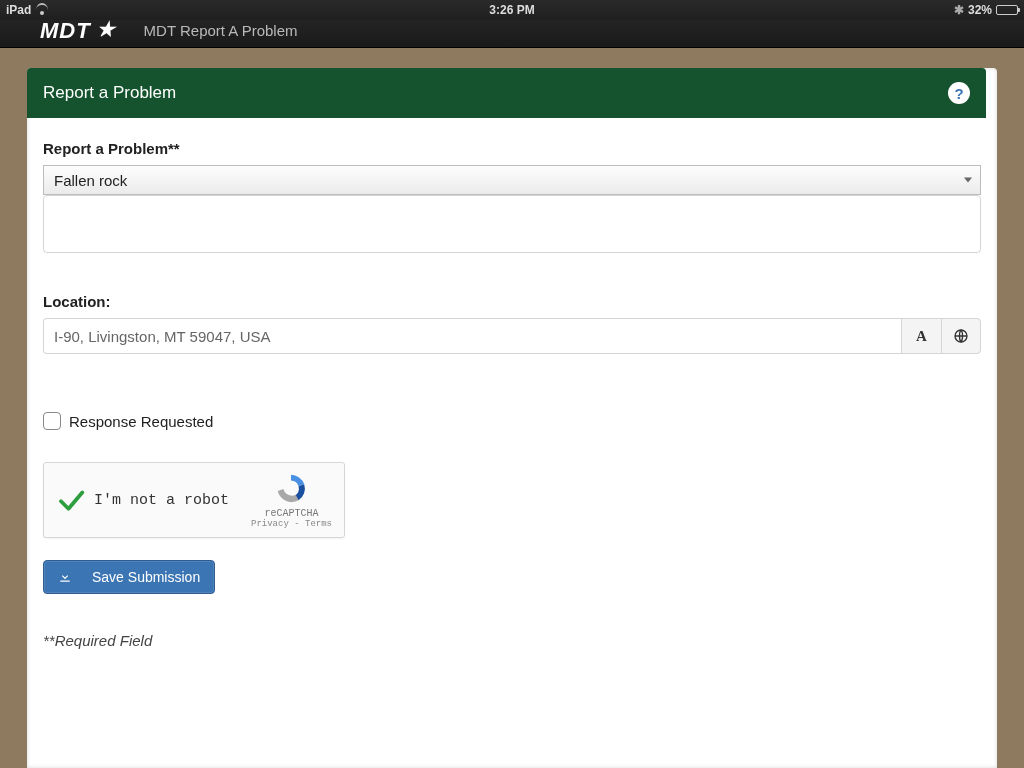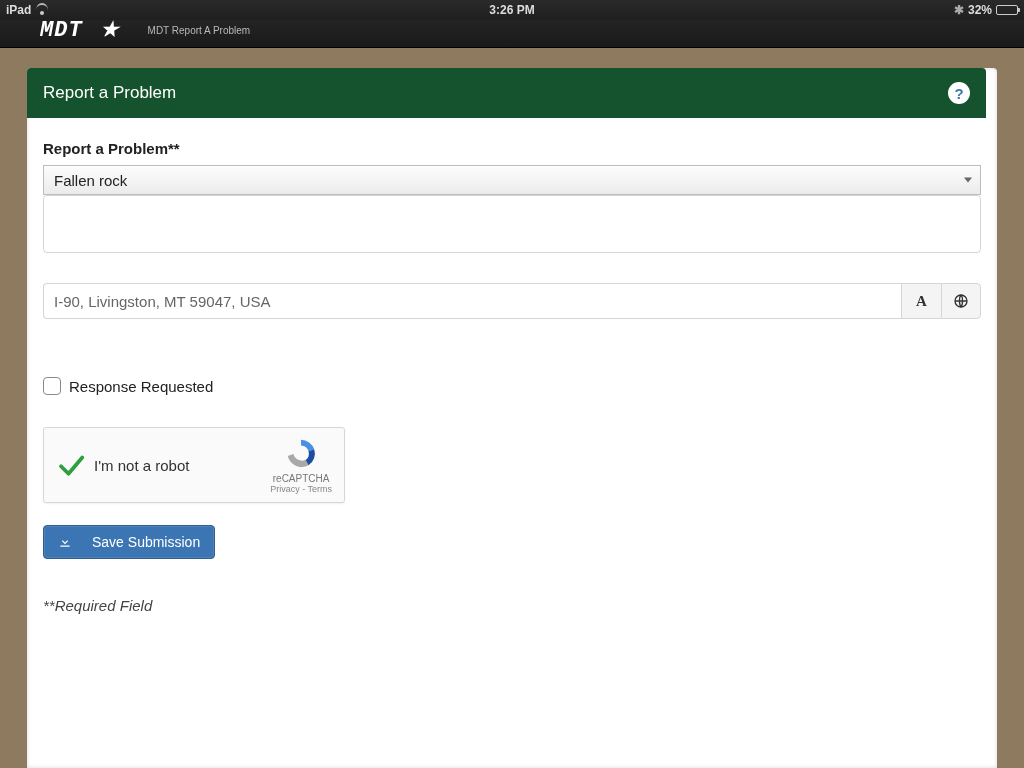--- a/index.html
+++ b/index.html
@@ -26,23 +26,23 @@
   .battery .fill { height:100%; width:32%; background:#ccc; }
 
   
   .appbar {
     position:absolute; top:0; left:0; right:0; height:48px;
     background: linear-gradient(#2b2b2b,#1a1a1a);
     display:flex; align-items:center; padding:0 12px;
     padding-top:14px;
     border-bottom:1px solid #000;
   }
-  .logo { color:#fff; font-weight:800; font-style:italic; font-size:22px; letter-spacing:1px; display:flex; align-items:flex-start; gap:18px; margin-left:28px;font-family:Liberation Mono, monospace; }
+  .logo { color:#fff; font-weight:800; font-style:italic; font-size:22px; letter-spacing:1px; display:flex; align-items:flex-start; gap:6px; margin-left:28px; }
   .star { font-size:20px; position:relative; top:-1px; }
-  .apptitle { color:#b9b9b9; font-size:10px; margin-left:28px; }
+  .apptitle { color:#b9b9b9; font-size:15px; margin-left:28px; }
 
   
   .stage { position:absolute; top:48px; left:0; right:0; bottom:0; }
   .card {
     position:absolute; top:20px; left:27px; right:27px; bottom:0;
     background:#fff; border-radius:4px 4px 0 0; padding:0;
     box-shadow:0 0 4px rgba(0,0,0,.15) inset;
   }
   .inner { padding:0 16px 24px 16px; }
   .panel-header {
@@ -96,20 +96,21 @@
   .checkbox-row { margin-top:58px; display:flex; align-items:center; gap:8px; font-size:15px; color:#222; }
   .chk { width:18px; height:18px; border:1px solid #8a8a8a; border-radius:4px; background:#fff; }
 
   .recaptcha {
     margin-top:32px; width:302px; height:76px;
     border:1px solid #d7d7d7; border-radius:3px;
     background:#fafafa;
     display:flex; align-items:center; padding:0 12px;
     box-shadow:0 1px 2px rgba(0,0,0,.06);
     position:relative;
+    font-family:Liberation Mono, monospace;
   }
   .check { width:30px; height:30px; display:flex; align-items:center; justify-content:center; }
   .check svg { width:30px; height:30px; }
   .recaptcha .label { font-size:15px; color:#333; margin-left:8px; }
   .rc-logo { margin-left:auto; text-align:center; }
   .rc-logo .badge { width:38px; height:34px; margin:0 auto 2px auto; position:relative; }
   .rc-logo .txt { font-size:10px; color:#777; line-height:1.1; }
   .rc-logo .links { font-size:9px; color:#888; }
 
   .save-btn {
@@ -159,20 +160,21 @@
       <label class="field-label">Report a Problem**</label>
       <div class="select">
         <span>Fallen rock</span>
         <span class="caret"></span>
       </div>
 
       <textarea class="textarea" style=""></textarea>
 
       <div class="section-gap"></div>
 
+      <label class="field-label">Location:</label>
       <div class="loc-row">
         <input class="loc-input" type="text" value="I-90, Livingston, MT 59047, USA" style="">
         <div class="loc-btn road">
           <span>A</span>
         </div>
         <div class="loc-btn globe">
           <svg width="16" height="16" viewBox="0 0 24 24" fill="none" stroke="#333" stroke-width="2">
             <circle cx="12" cy="12" r="9"></circle>
               <path d="M3 12h18M12 3c3 3 3 15 0 18M12 3c-3 3-3 15 0 18"></path>
           </svg>

